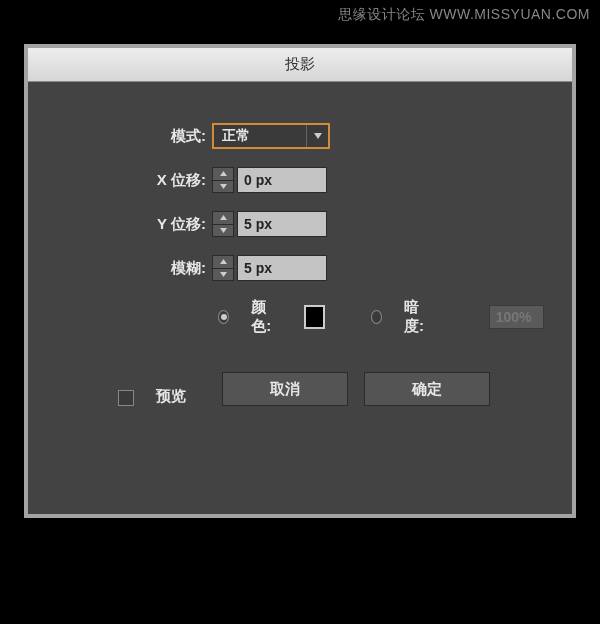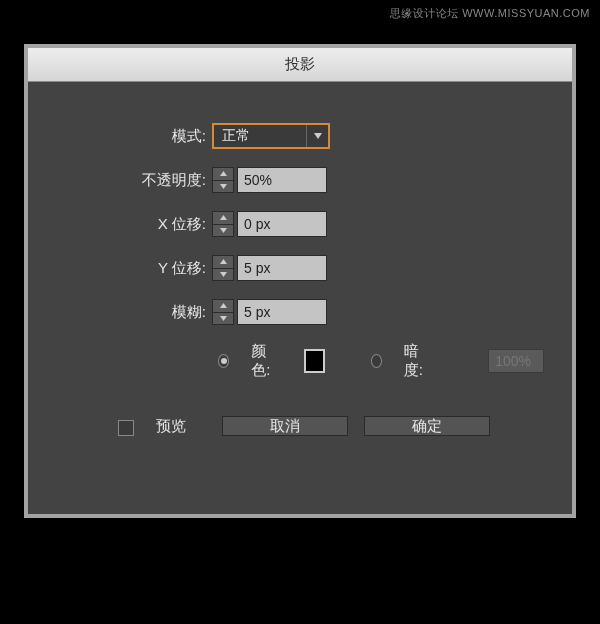--- a/index.html
+++ b/index.html
@@ -9,21 +9,21 @@
       height: 624px;
       font-family: "Microsoft YaHei", "SimSun", sans-serif;
       font-size: 14px;
       position: relative;
     }
     .watermark {
       position: absolute;
       top: 6px;
       right: 10px;
       color: #888;
-      font-size: 11px;
+      font-size: 14px;
       letter-spacing: 0.5px;
     }
     .dialog {
       position: absolute;
       left: 24px;
       top: 44px;
       width: 552px;
       height: 474px;
       background: #434343;
       border: 4px solid #a3a3a3;
@@ -35,20 +35,21 @@
       border-bottom: 1px solid #8a8a8a;
       display: flex;
       align-items: center;
       justify-content: center;
       color: #333;
       font-size: 15px;
     }
     .content {
       padding: 40px 28px 20px 0;
       color: #ddd;
+      font-weight: bold;
     }
     .row {
       display: flex;
       align-items: center;
       margin-bottom: 16px;
       height: 28px;
     }
     .label {
       width: 184px;
       text-align: right;
@@ -164,21 +165,21 @@
     .checkbox {
       width: 16px;
       height: 16px;
       border: 1px solid #888;
       background: #3a3a3a;
       margin-right: 6px;
     }
     .checkbox-label { color: #e6e6e6; font-size: 15px; margin-right: 20px; }
     .btn {
       width: 126px;
-      height: 20px;
+      height: 34px;
       background: #545454;
       border: 1px solid #2a2a2a;
       color: #e6e6e6;
       display: flex;
       align-items: center;
       justify-content: center;
       font-size: 15px;
     }
   </style>
 </head>
@@ -197,36 +198,20 @@
       <div class="dropdown">
         <span class="dropdown-text">正常</span>
         <div class="dropdown-arrow">
           <svg viewBox="0 0 8 6">
               <path d="M0 0 L8 0 L4 6 Z" fill="#ccc"></path>
             </svg>
         </div>
       </div>
     </div>
 
-    <div class="row">
-      <div class="label">不透明度:</div>
-      <div class="stepper">
-        <div class="stepper-btn">
-            <svg viewBox="0 0 7 5">
-              <path d="M3.5 0 L7 5 L0 5 Z" fill="#ccc"></path>
-            </svg>
-          </div>
-        <div class="stepper-btn">
-            <svg viewBox="0 0 7 5">
-              <path d="M0 0 L7 0 L3.5 5 Z" fill="#ccc"></path>
-            </svg>
-          </div>
-      </div>
-      <div class="input-field">50%</div>
-    </div>
 
     <div class="row">
       <div class="label">X 位移:</div>
       <div class="stepper">
         <div class="stepper-btn">
             <svg viewBox="0 0 7 5">
               <path d="M3.5 0 L7 5 L0 5 Z" fill="#ccc"></path>
             </svg>
           </div>
         <div class="stepper-btn">

